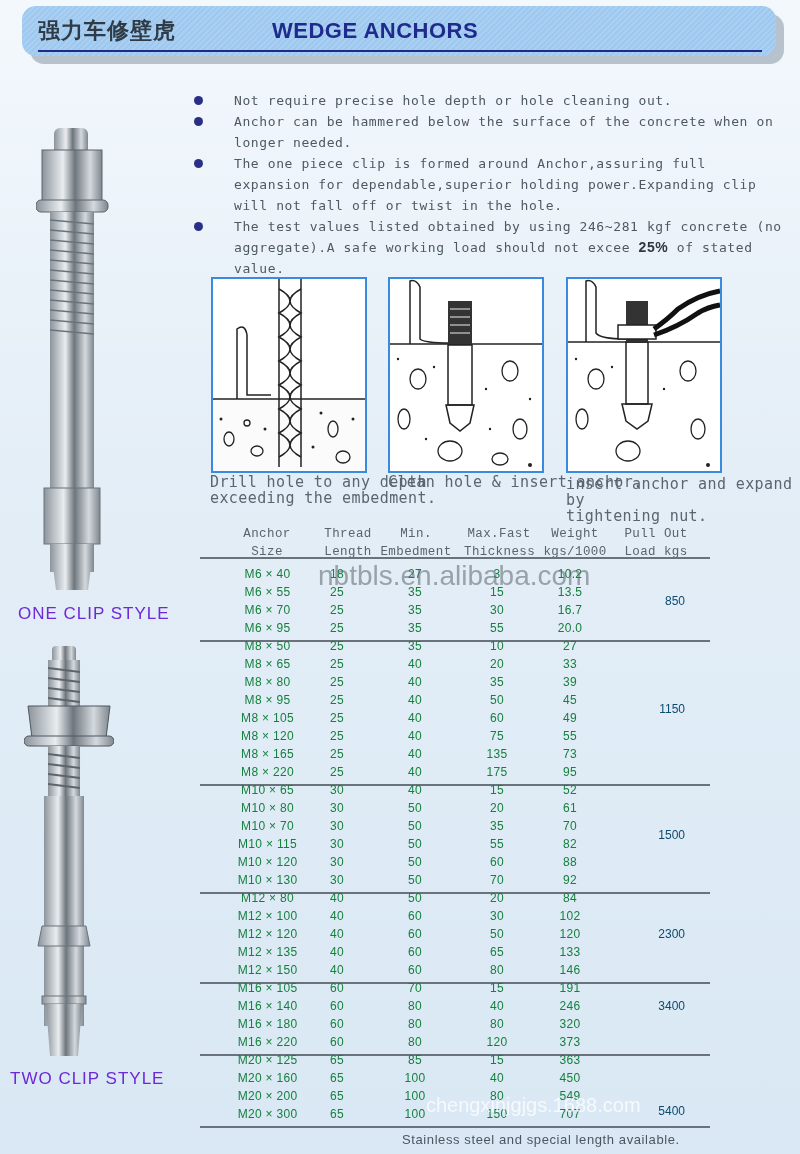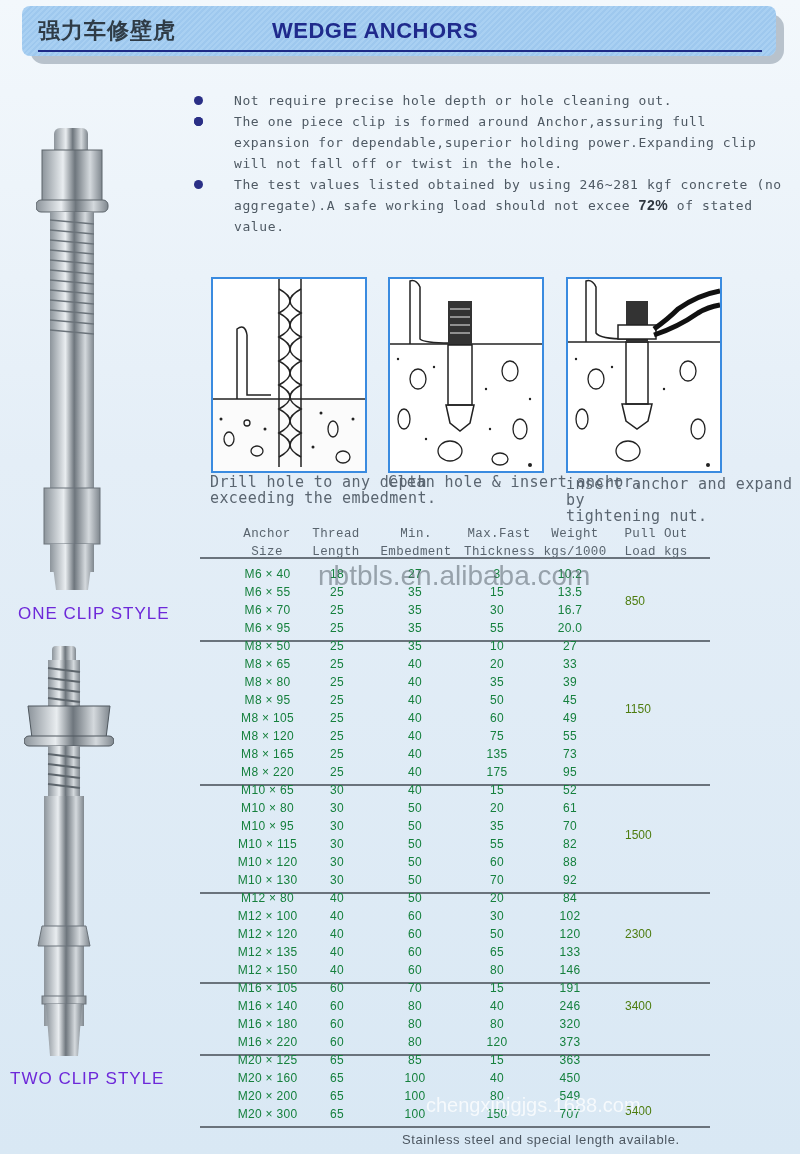--- a/index.html
+++ b/index.html
@@ -9,21 +9,21 @@
     font-family: "DejaVu Sans", "Liberation Sans", sans-serif;
     color: #55606a;
   }
   
   .banner-shadow {
     position: absolute; left: 30px; top: 14px; width: 754px; height: 50px;
     background: #b8c2cc; border-radius: 14px;
   }
   .banner {
     position: absolute; left: 22px; top: 6px; width: 754px; height: 50px;
-    border-radius: 8px;
+    border-radius: 14px;
     background: repeating-linear-gradient(135deg, #a9d0f2 0px, #a9d0f2 2px, #9ec8ee 2px, #9ec8ee 4px);
   }
   .banner .cn-title {
     position: absolute; left: 16px; top: 10px; font-size: 22px; font-weight: bold;
     color: #2f3b46; letter-spacing: 1px; font-family: "DejaVu Sans", sans-serif;
   }
   .banner .en-title {
     position: absolute; left: 250px; top: 12px; font-size: 22px; font-weight: bold;
     color: #1f2a8c; font-family: "Liberation Sans", sans-serif; letter-spacing: 0.5px;
   }
@@ -49,50 +49,51 @@
   .th { position: absolute; text-align: center; font-size: 12.5px; line-height: 18px; color: #59646e; font-family: Liberation Mono, monospace; letter-spacing: 0.4px; margin-top: 11px; }
   .hr { position: absolute; left: 200px; width: 510px; height: 2px; background: #6a737c; }
   .group { position: absolute; left: 200px; width: 510px; }
   .row { position: relative; height: 18px; font-size: 12px; color: #15803d; font-family: "Liberation Sans", sans-serif; letter-spacing: 0.3px; }
   .row span { position: absolute; top: 1px; text-align: center; }
   .c-size { left: 20px; width: 95px; }
   .c-thread { left: 112px; width: 50px; }
   .c-emb { left: 190px; width: 50px; }
   .c-thick { left: 272px; width: 50px; }
   .c-weight { left: 345px; width: 50px; }
-  .pull { position: absolute; left: 425px; width: 60px; text-align: left; font-size: 12px; color: #4d7c0f; font-family: "Liberation Sans", sans-serif; }
+  .pull { position: absolute; left: 425px; width: 60px; text-align: right; font-size: 12px; color: #0c4a6e; font-family: "Liberation Sans", sans-serif; }
   .footnote { position: absolute; left: 402px; top: 1132px; font-size: 13px; letter-spacing: 0.6px; color: #4c5660; font-family: "Liberation Sans", sans-serif; }
   .watermark { position: absolute; color: rgba(255,255,255,0.75); font-family: "Liberation Sans", sans-serif; pointer-events: none; }
 </style>
 </head>
 <body>
 
 <div class="banner-shadow"></div>
 <div class="banner">
   <span class="cn-title">强力车修壁虎</span>
   <span class="en-title">WEDGE ANCHORS</span>
   <div class="rule"></div>
 </div>
 
 <div class="bullets">
   <div class="bullet">
     <span class="dot"></span>
     <span>Not require precise hole depth or hole cleaning out.</span>
   </div>
   <div class="bullet">
     <span class="dot"></span>
+    <span>Anchor can be hammered below the surface of the concrete when on longer needed.</span>
   </div>
   <div class="bullet">
     <span class="dot"></span>
     <span>The one piece clip is formed around Anchor,assuring full expansion for dependable,superior holding power.Expanding clip will not fall off or twist in the hole.</span>
   </div>
   <div class="bullet">
     <span class="dot"></span>
     <span>The test values listed obtained by using 246~281 kgf concrete (no aggregate).A safe working load should not excee</span>
-    <b>72%</b>
+    <b>25%</b>
     <span>of stated value.</span>
   </div>
 </div>
 
 <svg class="product" style="left:36px;top:128px" width="80" height="462">
   <defs>
     <linearGradient id="metal" x1="0" x2="1">
       <stop offset="0" stop-color="#8c949b"></stop>
         <stop offset="0.35" stop-color="#e9edf0"></stop>
       <stop offset="0.55" stop-color="#6e767d"></stop>
@@ -242,21 +243,21 @@
 <div class="illus-caption" style="left:566px;top:476px">
   <div>insert anchor and expand by</div>
   <div>tightening nut.</div>
 </div>
 
 <div class="thead">
   <div class="th" style="left:30px;width:74px">
       <div>Anchor</div>
       <div>Size</div>
     </div>
-  <div class="th" style="left:106px;width:60px">
+  <div class="th" style="left:118px;width:60px">
       <div>Thread</div>
       <div>Length</div>
     </div>
   <div class="th" style="left:176px;width:80px">
       <div>Min.</div>
       <div>Embedment</div>
     </div>
   <div class="th" style="left:264px;width:70px">
       <div>Max.Fast</div>
       <div>Thickness</div>
@@ -374,21 +375,21 @@
         <span class="c-weight">52</span>
       </div>
       <div class="row">
         <span class="c-size">M10 × 80</span>
         <span class="c-thread">30</span>
         <span class="c-emb">50</span>
         <span class="c-thick">20</span>
         <span class="c-weight">61</span>
       </div>
       <div class="row">
-        <span class="c-size">M10 × 95</span>
+        <span class="c-size">M10 × 70</span>
         <span class="c-thread">30</span>
         <span class="c-emb">50</span>
         <span class="c-thick">35</span>
         <span class="c-weight">70</span>
       </div>
       <div class="row">
         <span class="c-size">M10 × 115</span>
         <span class="c-thread">30</span>
         <span class="c-emb">50</span>
         <span class="c-thick">55</span>

